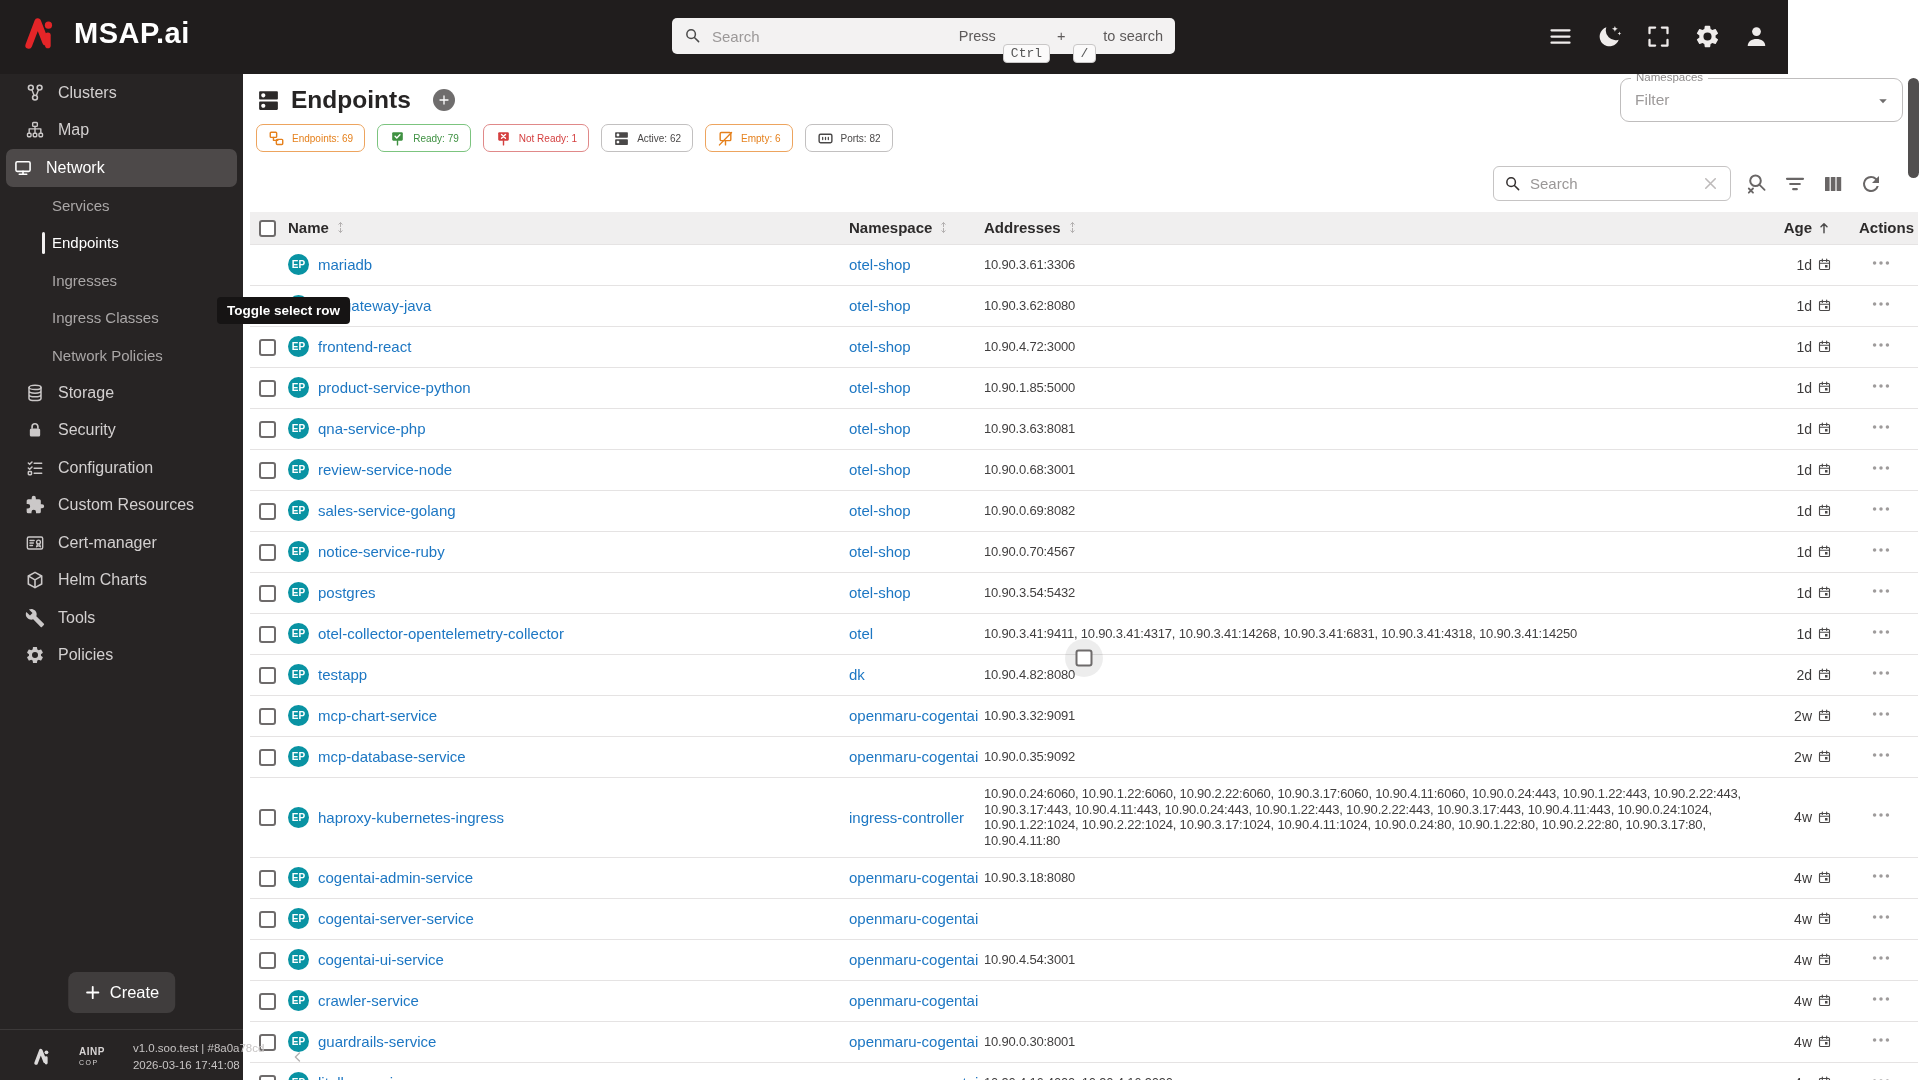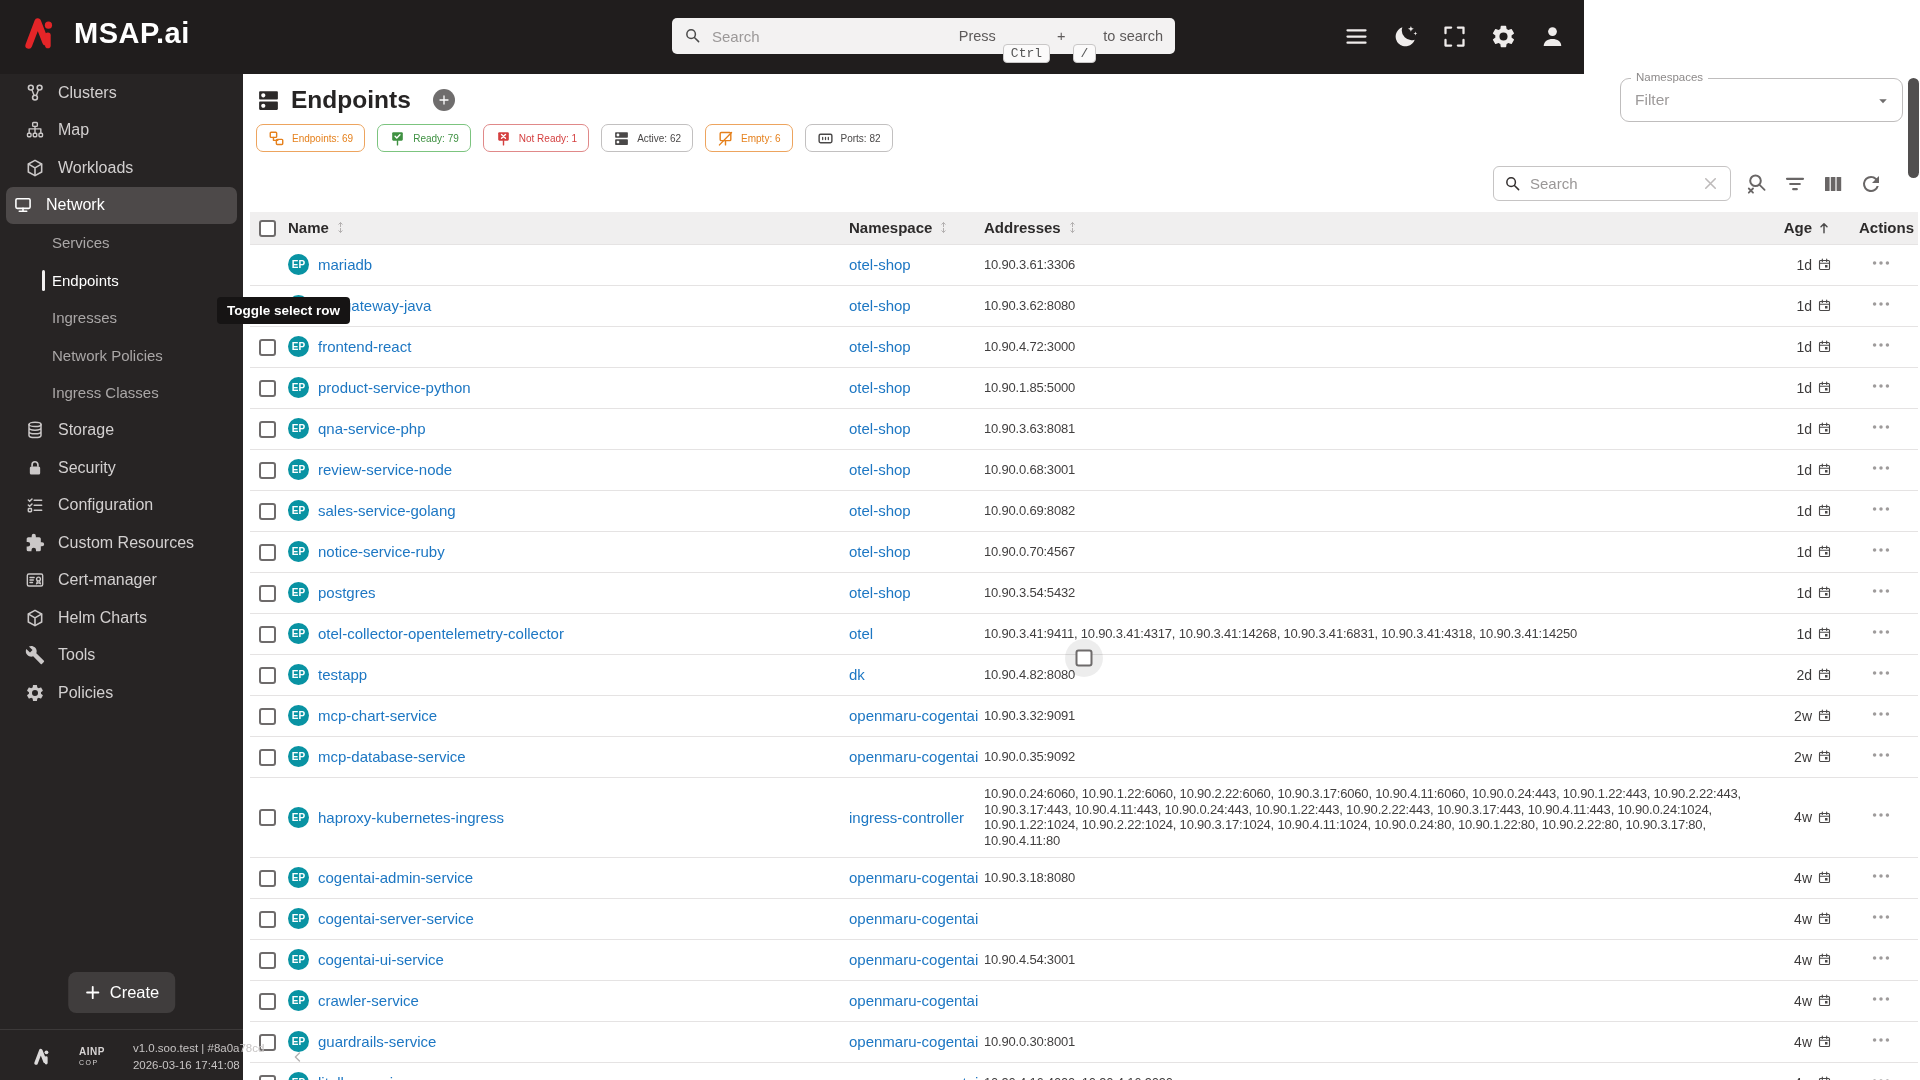--- a/index.html
+++ b/index.html
@@ -1,20 +1,20 @@
 <!DOCTYPE html>
 <html><head>
 <meta charset="utf-8">
 <style>
   * { margin:0; padding:0; box-sizing:border-box; }
   html,body { width:1920px; height:1080px; overflow:hidden; background:#fff;
     font-family:"Liberation Sans","DejaVu Sans",sans-serif; }
 
   
-  .hdr { position:absolute; left:0; top:0; width:1584px; height:74px; background:#201d1d; z-index:30; }
+  .hdr { position:absolute; left:0; top:0; width:1788px; height:74px; background:#201d1d; z-index:30; }
   .logo { position:absolute; left:16px; top:15px; display:flex; align-items:center; gap:10px; cursor:pointer; }
   .logo-mark { width:48px; height:36px; color:#e42528; }
   .logo-text { color:#fff; font-size:29px; font-weight:bold; letter-spacing:.5px; }
   .hsearch { position:absolute; left:672px; top:18px; width:503px; height:36px; background:#f3f2f2;
     border-radius:5px; display:flex; align-items:center; padding:0 12px; gap:10px; cursor:text; }
   .hsearch .sico { width:18px; height:18px; color:#4a4a4a; flex:none; }
   .hsearch-ph { color:#9b9898; font-size:15px; flex:1; }
   .hsearch-hint { display:flex; align-items:center; gap:7px; color:#5d5a5a; font-size:14.5px; }
   .hsearch-hint kbd { font-family:"Liberation Mono",monospace; font-size:13px; color:#555;
     border:1px solid #c9c7c7; border-radius:4px; background:#fbfafa; padding:1px 7px;margin-top:35px; }
@@ -173,48 +173,41 @@
       <div class="nav-item">
         <span class="nico"><svg viewBox="0 0 24 24" width="100%" height="100%" fill="none" stroke="currentColor" stroke-width="1.7" stroke-linecap="round" stroke-linejoin="round">
             <rect x="9.2" y="3" width="5.6" height="4.6" rx="1"></rect>
             <path d="M12 7.6v3M5 13.5v-2.9h14v2.9M5 13.5v1.6M12 10.6v4.5M19 13.5v1.6"></path>
             <rect x="3" y="15.8" width="4.2" height="4.2" rx="1"></rect>
             <rect x="9.9" y="15.8" width="4.2" height="4.2" rx="1"></rect>
             <rect x="16.8" y="15.8" width="4.2" height="4.2" rx="1"></rect>
           </svg></span>
         <span>Map</span>
       </div>
-      <div class="nav-item">
-        <span class="nico"><svg viewBox="0 0 24 24" width="100%" height="100%" fill="none" stroke="currentColor" stroke-width="1.9" stroke-linecap="round" stroke-linejoin="round">
-            <path d="M12 2.8l8 4.4v9.6l-8 4.4-8-4.4V7.2z"></path>
-            <path d="M4.3 7.4L12 11.8l7.7-4.4M12 11.8V21"></path>
-          </svg></span>
-        <span>Workloads</span>
-      </div>
       <div class="nav-item active">
         <span class="nico"><svg viewBox="0 0 24 24" width="100%" height="100%" fill="none" stroke="currentColor" stroke-width="1.9" stroke-linecap="round" stroke-linejoin="round">
             <rect x="3.5" y="4.5" width="17" height="11.5" rx="1.6"></rect>
             <path d="M12 16v3.4M7.5 19.4h9"></path>
           </svg></span>
         <span>Network</span>
       </div>
       <div class="nav-sub">
         <span>Services</span>
       </div>
       <div class="nav-sub selected">
         <span>Endpoints</span>
       </div>
       <div class="nav-sub">
         <span>Ingresses</span>
       </div>
       <div class="nav-sub">
+        <span>Ingress Classes</span>
+      </div>
+      <div class="nav-sub">
         <span>Network Policies</span>
-      </div>
-      <div class="nav-sub">
-        <span>Ingress Classes</span>
       </div>
       <div class="nav-item">
         <span class="nico"><svg viewBox="0 0 24 24" width="100%" height="100%" fill="none" stroke="currentColor" stroke-width="1.8" stroke-linecap="round" stroke-linejoin="round">
             <ellipse cx="12" cy="5.3" rx="7.2" ry="2.5"></ellipse>
             <path d="M4.8 5.3v4.4c0 1.4 3.2 2.5 7.2 2.5s7.2-1.1 7.2-2.5V5.3M4.8 9.7v4.4c0 1.4 3.2 2.5 7.2 2.5s7.2-1.1 7.2-2.5V9.7M4.8 14.1v4.4c0 1.4 3.2 2.5 7.2 2.5s7.2-1.1 7.2-2.5v-4.4"></path>
           </svg></span>
         <span>Storage</span>
       </div>
       <div class="nav-item">
         <span class="nico"><svg viewBox="0 0 24 24" width="100%" height="100%">

